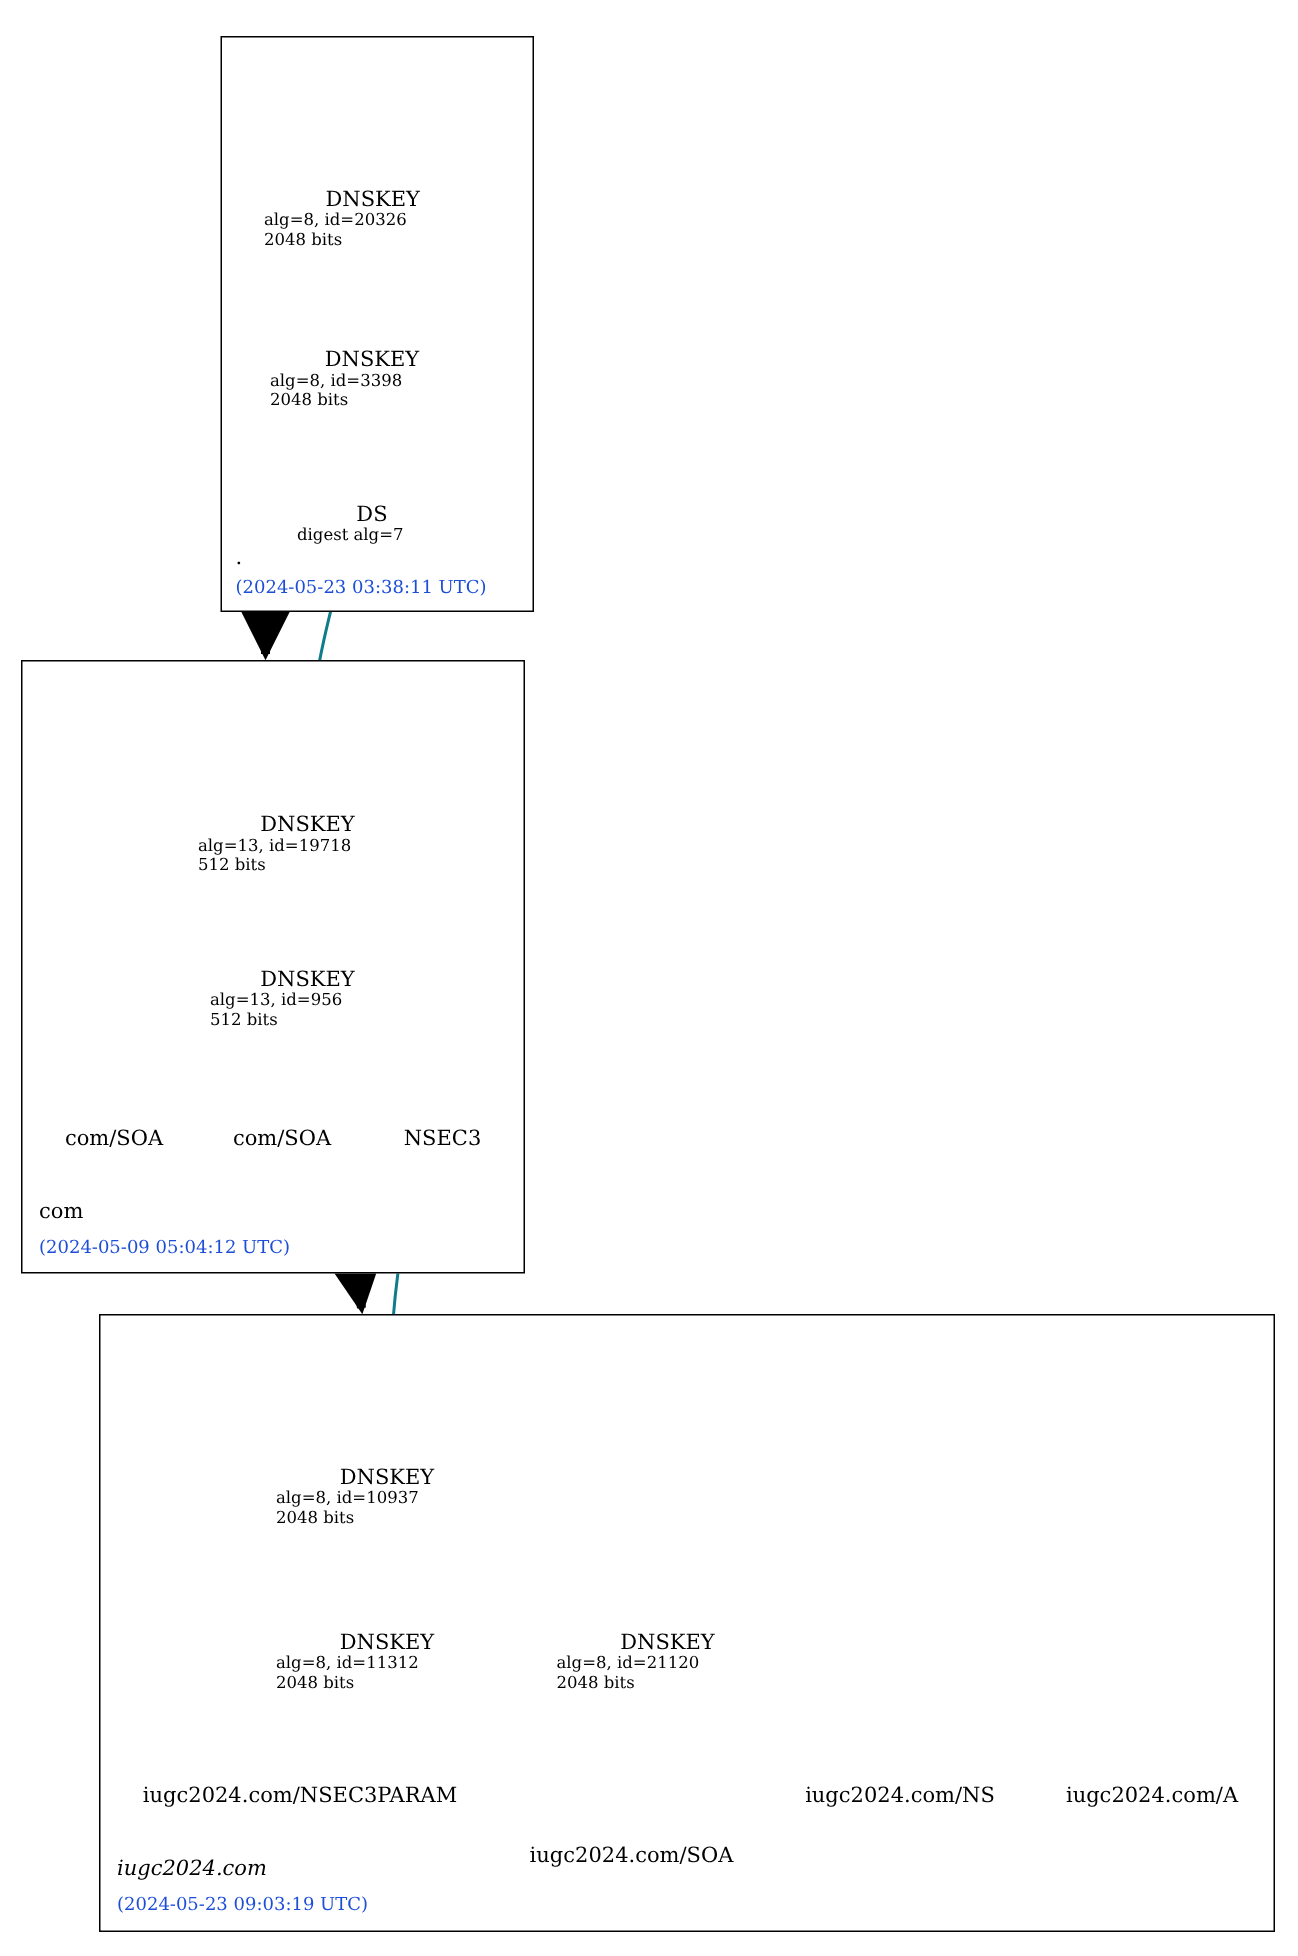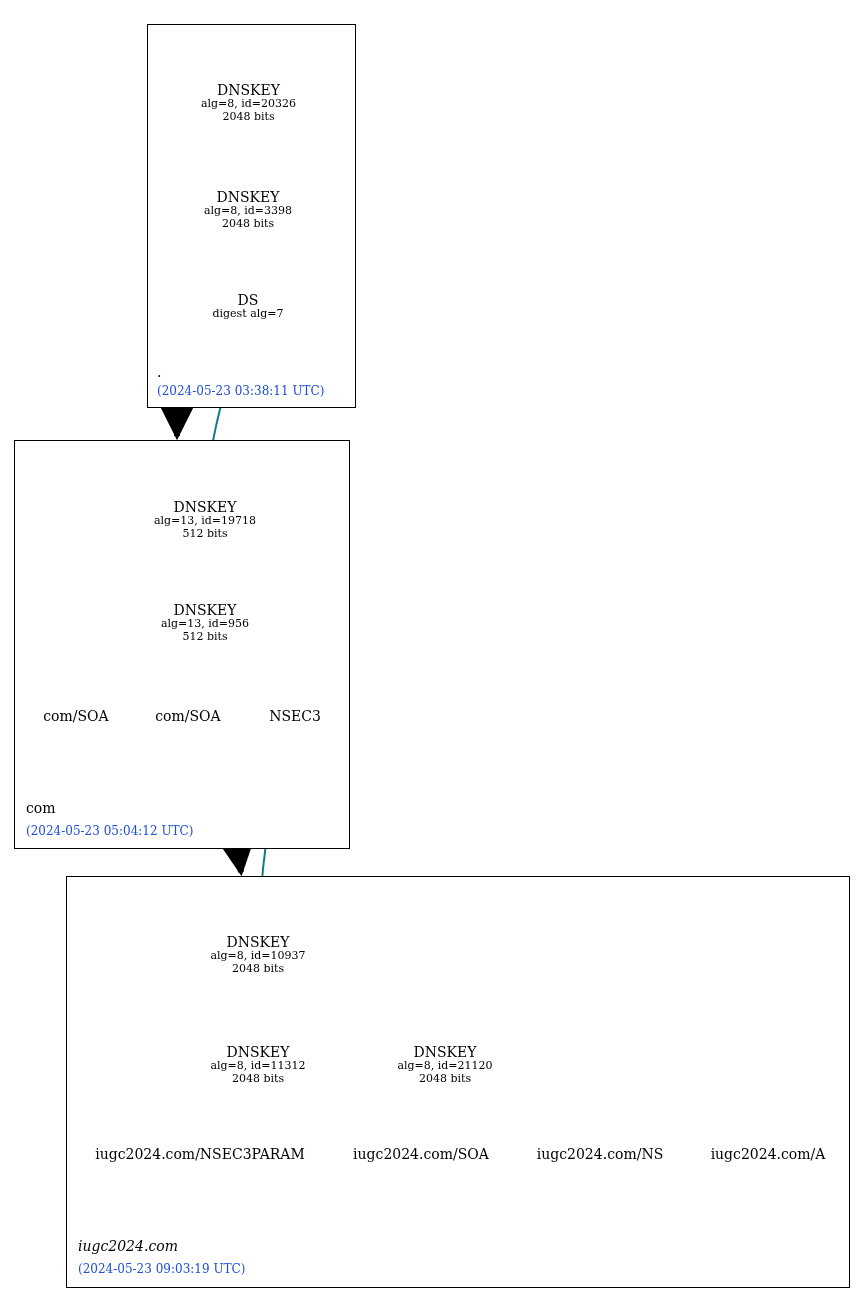--- a/index.html
+++ b/index.html
@@ -21,28 +21,29 @@
     font-size: 14px;
     color: #000;
   }
   .zone-timestamp {
     position: absolute;
     font-size: 12px;
     color: #1d4ed8;
   }
   .node {
     position: absolute;
+    margin-top: 43px;
   }
   .node-label {
     text-align: center;
     font-size: 14px;
     line-height: 1.1;
   }
   .node-sublabel {
-    text-align: center;
+    text-align: left;
     font-size: 11px;
     line-height: 1.15;
   }
   svg.full {
     position: absolute;
     top: 0;
     left: 0;
     width: 865px;
     height: 1304px;
     z-index: 1;
@@ -53,21 +54,21 @@
 </style>
 </head>
 <body>
 
 <div class="zone-box" style="left:147px; top:24px; width:207px; height:382px;"></div>
 <div class="zone-label" style="left:157px; top:364px;">.</div>
 <div class="zone-timestamp" style="left:157px; top:384px;">(2024-05-23 03:38:11 UTC)</div>
 
 <div class="zone-box" style="left:14px; top:440px; width:334px; height:407px;"></div>
 <div class="zone-label" style="left:26px; top:800px;">com</div>
-<div class="zone-timestamp" style="left:26px; top:824px;">(2024-05-23 05:04:12 UTC)</div>
+<div class="zone-timestamp" style="left:26px; top:824px;">(2024-05-09 05:04:12 UTC)</div>
 
 <div class="zone-box" style="left:66px; top:876px; width:782px; height:410px;"></div>
 <div class="zone-label" style="left:78px; top:1238px;font-style:italic;">iugc2024.com</div>
 <div class="zone-timestamp" style="left:78px; top:1262px;">(2024-05-23 09:03:19 UTC)</div>
 
 <svg class="full" viewBox="0 0 865 1304">
   <defs>
     <marker id="arrow-teal" viewBox="0 0 10 10" refX="9" refY="5" markerWidth="7" markerHeight="7" orient="auto-start-reverse">
       <path d="M0,0 L10,5 L0,10 z" fill="#0f7c8a"></path>
     </marker>
@@ -181,21 +182,21 @@
   <div class="node-sublabel">2048 bits</div>
 </div>
 <div class="node" style="left:371px; top:1045px; width:148px;">
   <div class="node-label">DNSKEY</div>
   <div class="node-sublabel">alg=8, id=21120</div>
   <div class="node-sublabel">2048 bits</div>
 </div>
 <div class="node" style="left:80px; top:1147px; width:240px;">
   <div class="node-label">iugc2024.com/NSEC3PARAM</div>
 </div>
-<div class="node" style="left:340px; top:1147px; width:162px;">
+<div class="node" style="left:340px; top:1187px; width:162px;">
   <div class="node-label">iugc2024.com/SOA</div>
 </div>
 <div class="node" style="left:522px; top:1147px; width:156px;">
   <div class="node-label">iugc2024.com/NS</div>
 </div>
 <div class="node" style="left:698px; top:1147px; width:140px;">
   <div class="node-label">iugc2024.com/A</div>
 </div>
 
 </body></html>

